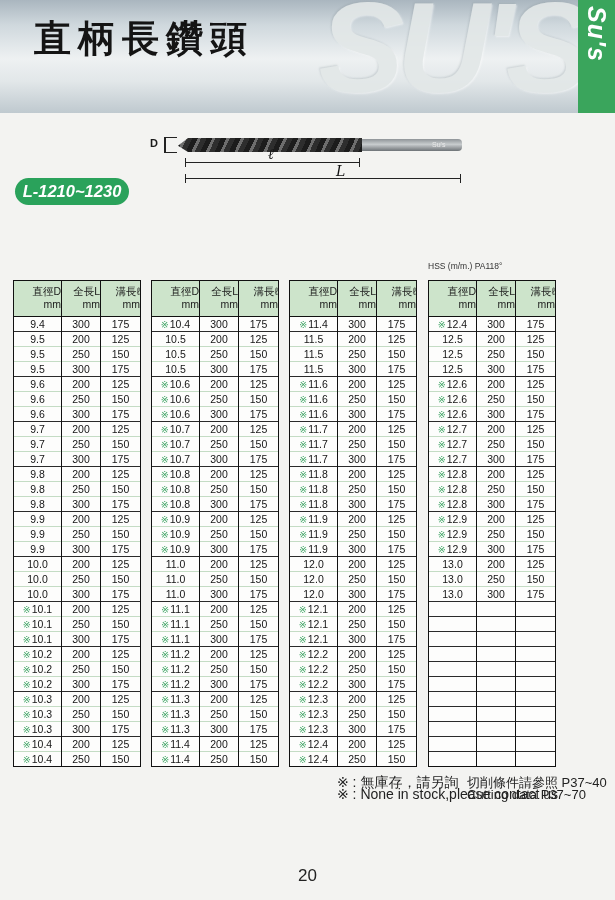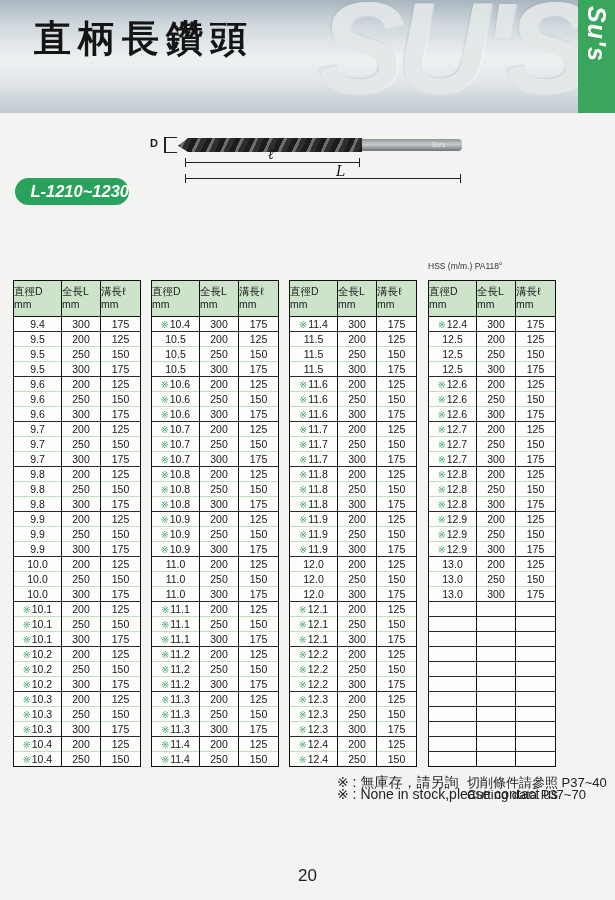--- a/index.html
+++ b/index.html
@@ -68,34 +68,34 @@
   .dim-overall { left:185px; top:174px; width:276px; }
   .dim-label { position:absolute; font-family:"DejaVu Serif","Liberation Serif",serif; font-style:italic; font-size:14px; color:#111; }
   .lbl-flute   { left:268px; top:146px; }
   .lbl-overall { left:336px; top:163px; }
 
   
   .badge {
     position:absolute; left:15px; top:178px; width:114px; height:27px;
     background:var(--accent-green,#2aa25b); border-radius:14px;
     color:#fff; font-weight:bold; font-style:italic; font-size:16.5px;
-    text-align:right; line-height:27px; white-space:nowrap;
+    text-align:center; line-height:27px; white-space:nowrap;
   }
 
   
   .spec-note { position:absolute; left:428px; top:261px; width:130px; text-align:left; font-size:8.5px; color:#333; }
 
   
   .spec-table { position:absolute; top:280px; border-collapse:collapse; background:#fdfdfc; border:1.5px solid #111; table-layout:fixed; }
   .t1 { left:13px; } .t2 { left:151px; } .t3 { left:289px; } .t4 { left:428px; }
   .spec-table col.c1 { width:48px; } .spec-table col.c2 { width:39px; } .spec-table col.c3 { width:40px; }
   .spec-table th {
     border:1px solid #111; background:var(--table-header-bg,#cde4cb);
     font-weight:normal; font-size:10.5px; line-height:1.25; padding:4px 0 5px 0;
-    text-align:left; color:#1c1c1c;
+    text-align:right; color:#1c1c1c;
   }
   .spec-table td {
     border-left:1px solid #111; border-right:1px solid #111;
     height:15px; padding:0; font-size:10.5px; text-align:center; color:#141414;
   }
   .spec-table tr.grp td { border-top:1px solid #2a2a2a; }
   .spec-table tr.sub td { border-top:1px solid var(--sub-divider,#c4dcc4); }
   .star { color:var(--star-green,#3da463); font-size:9.5px; margin-right:1px; }
 
   

